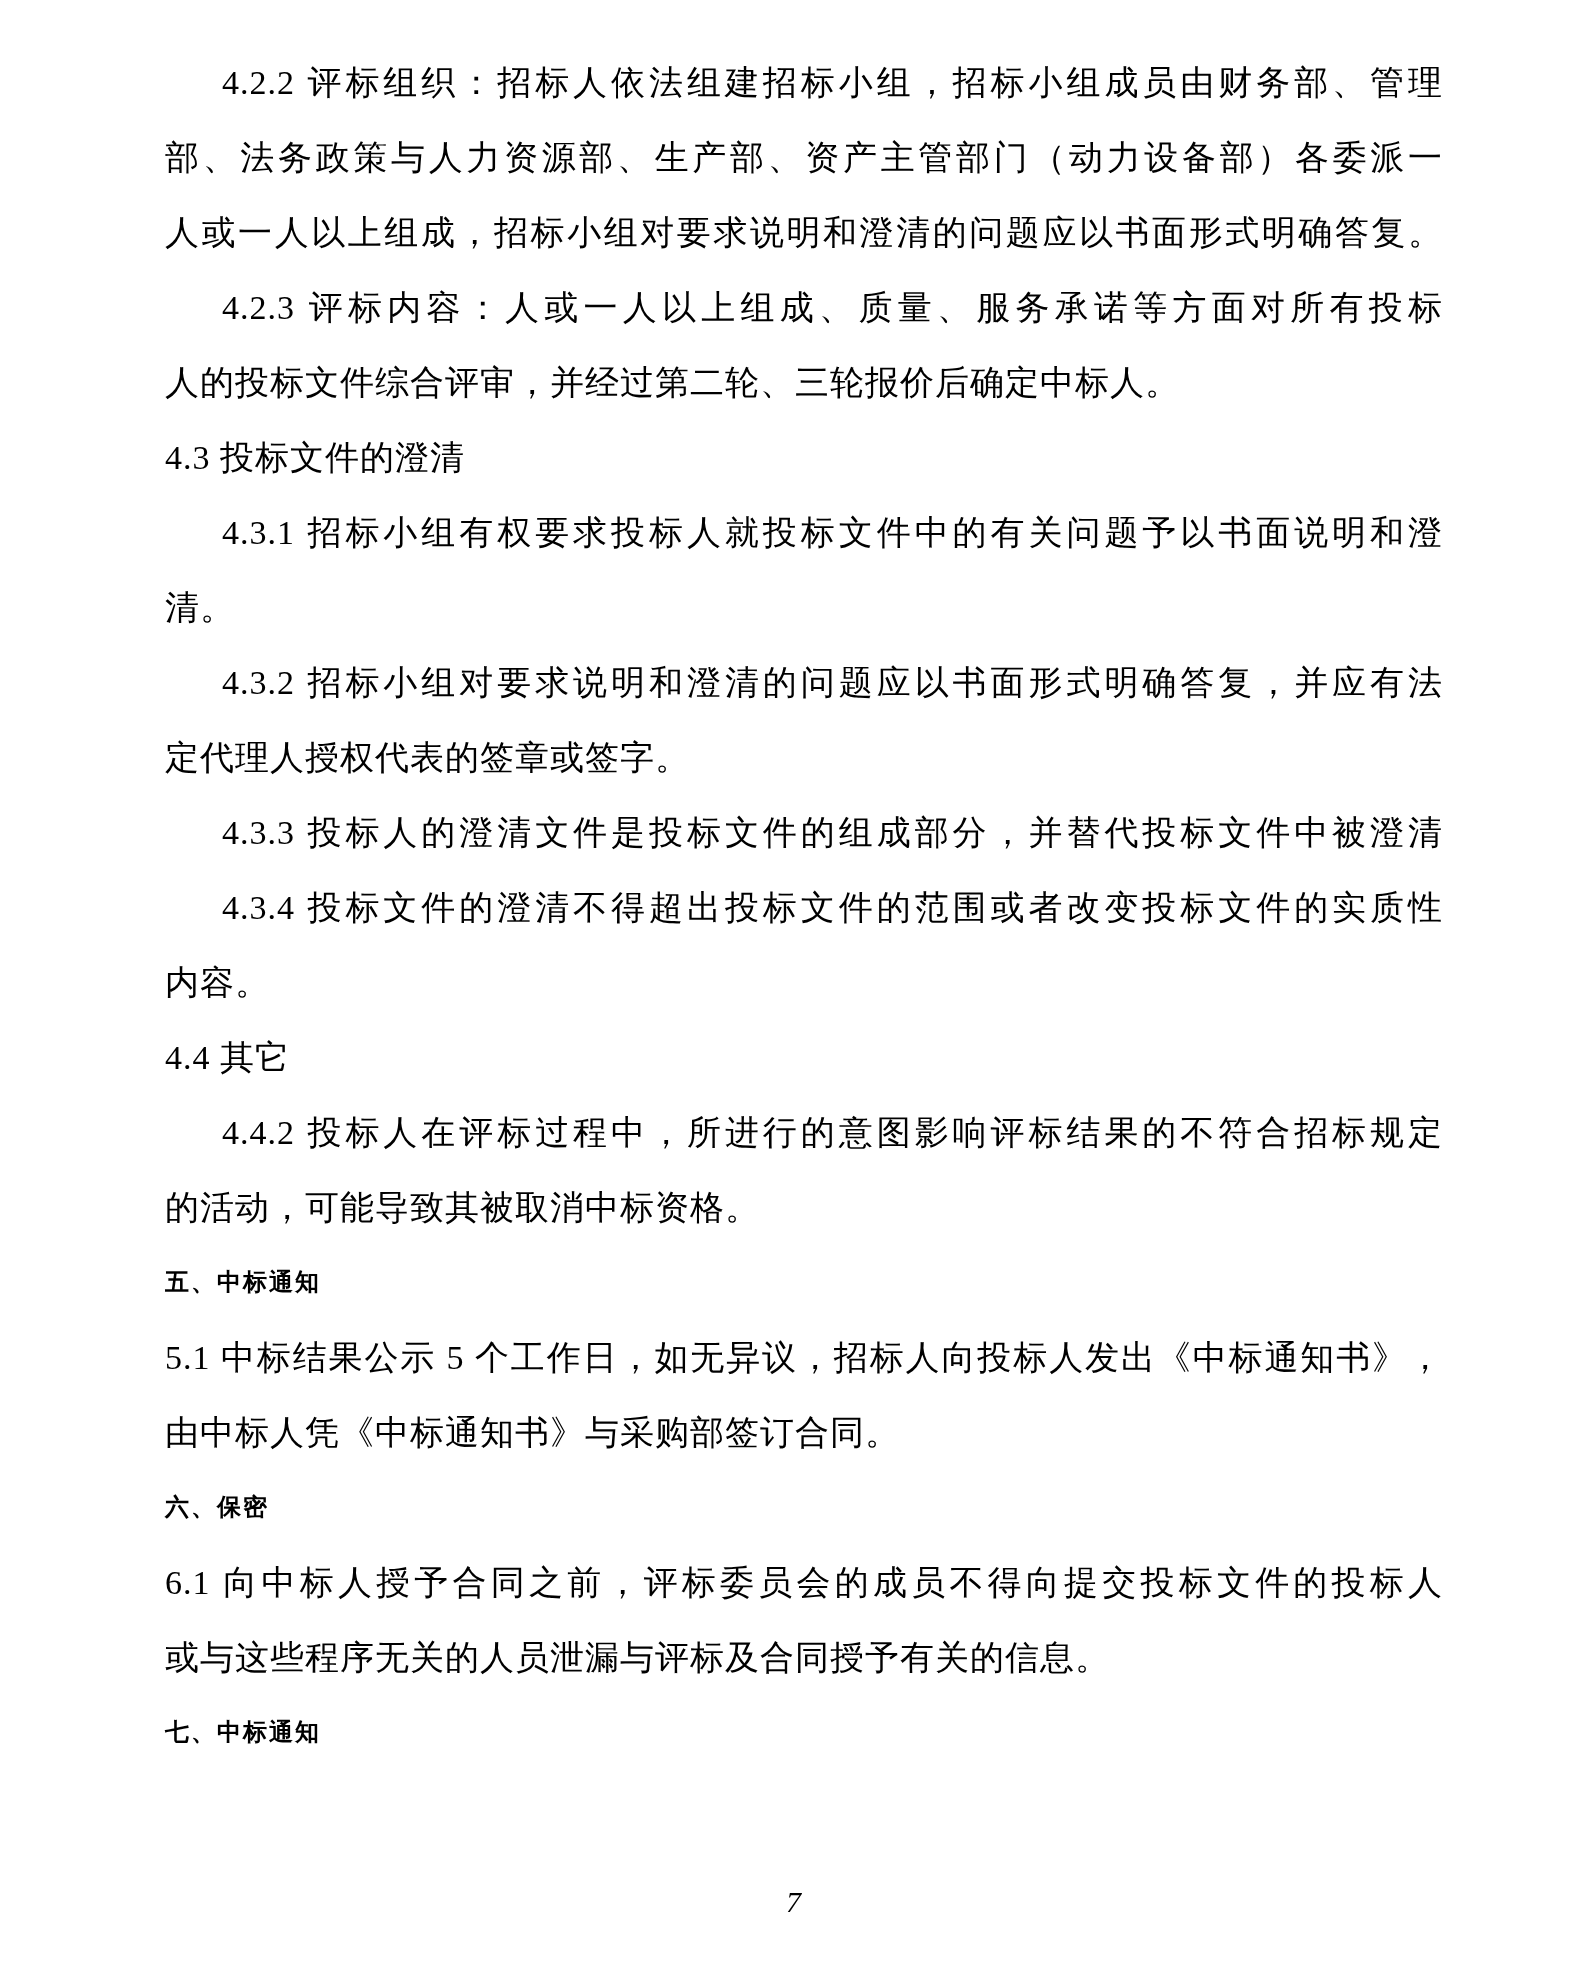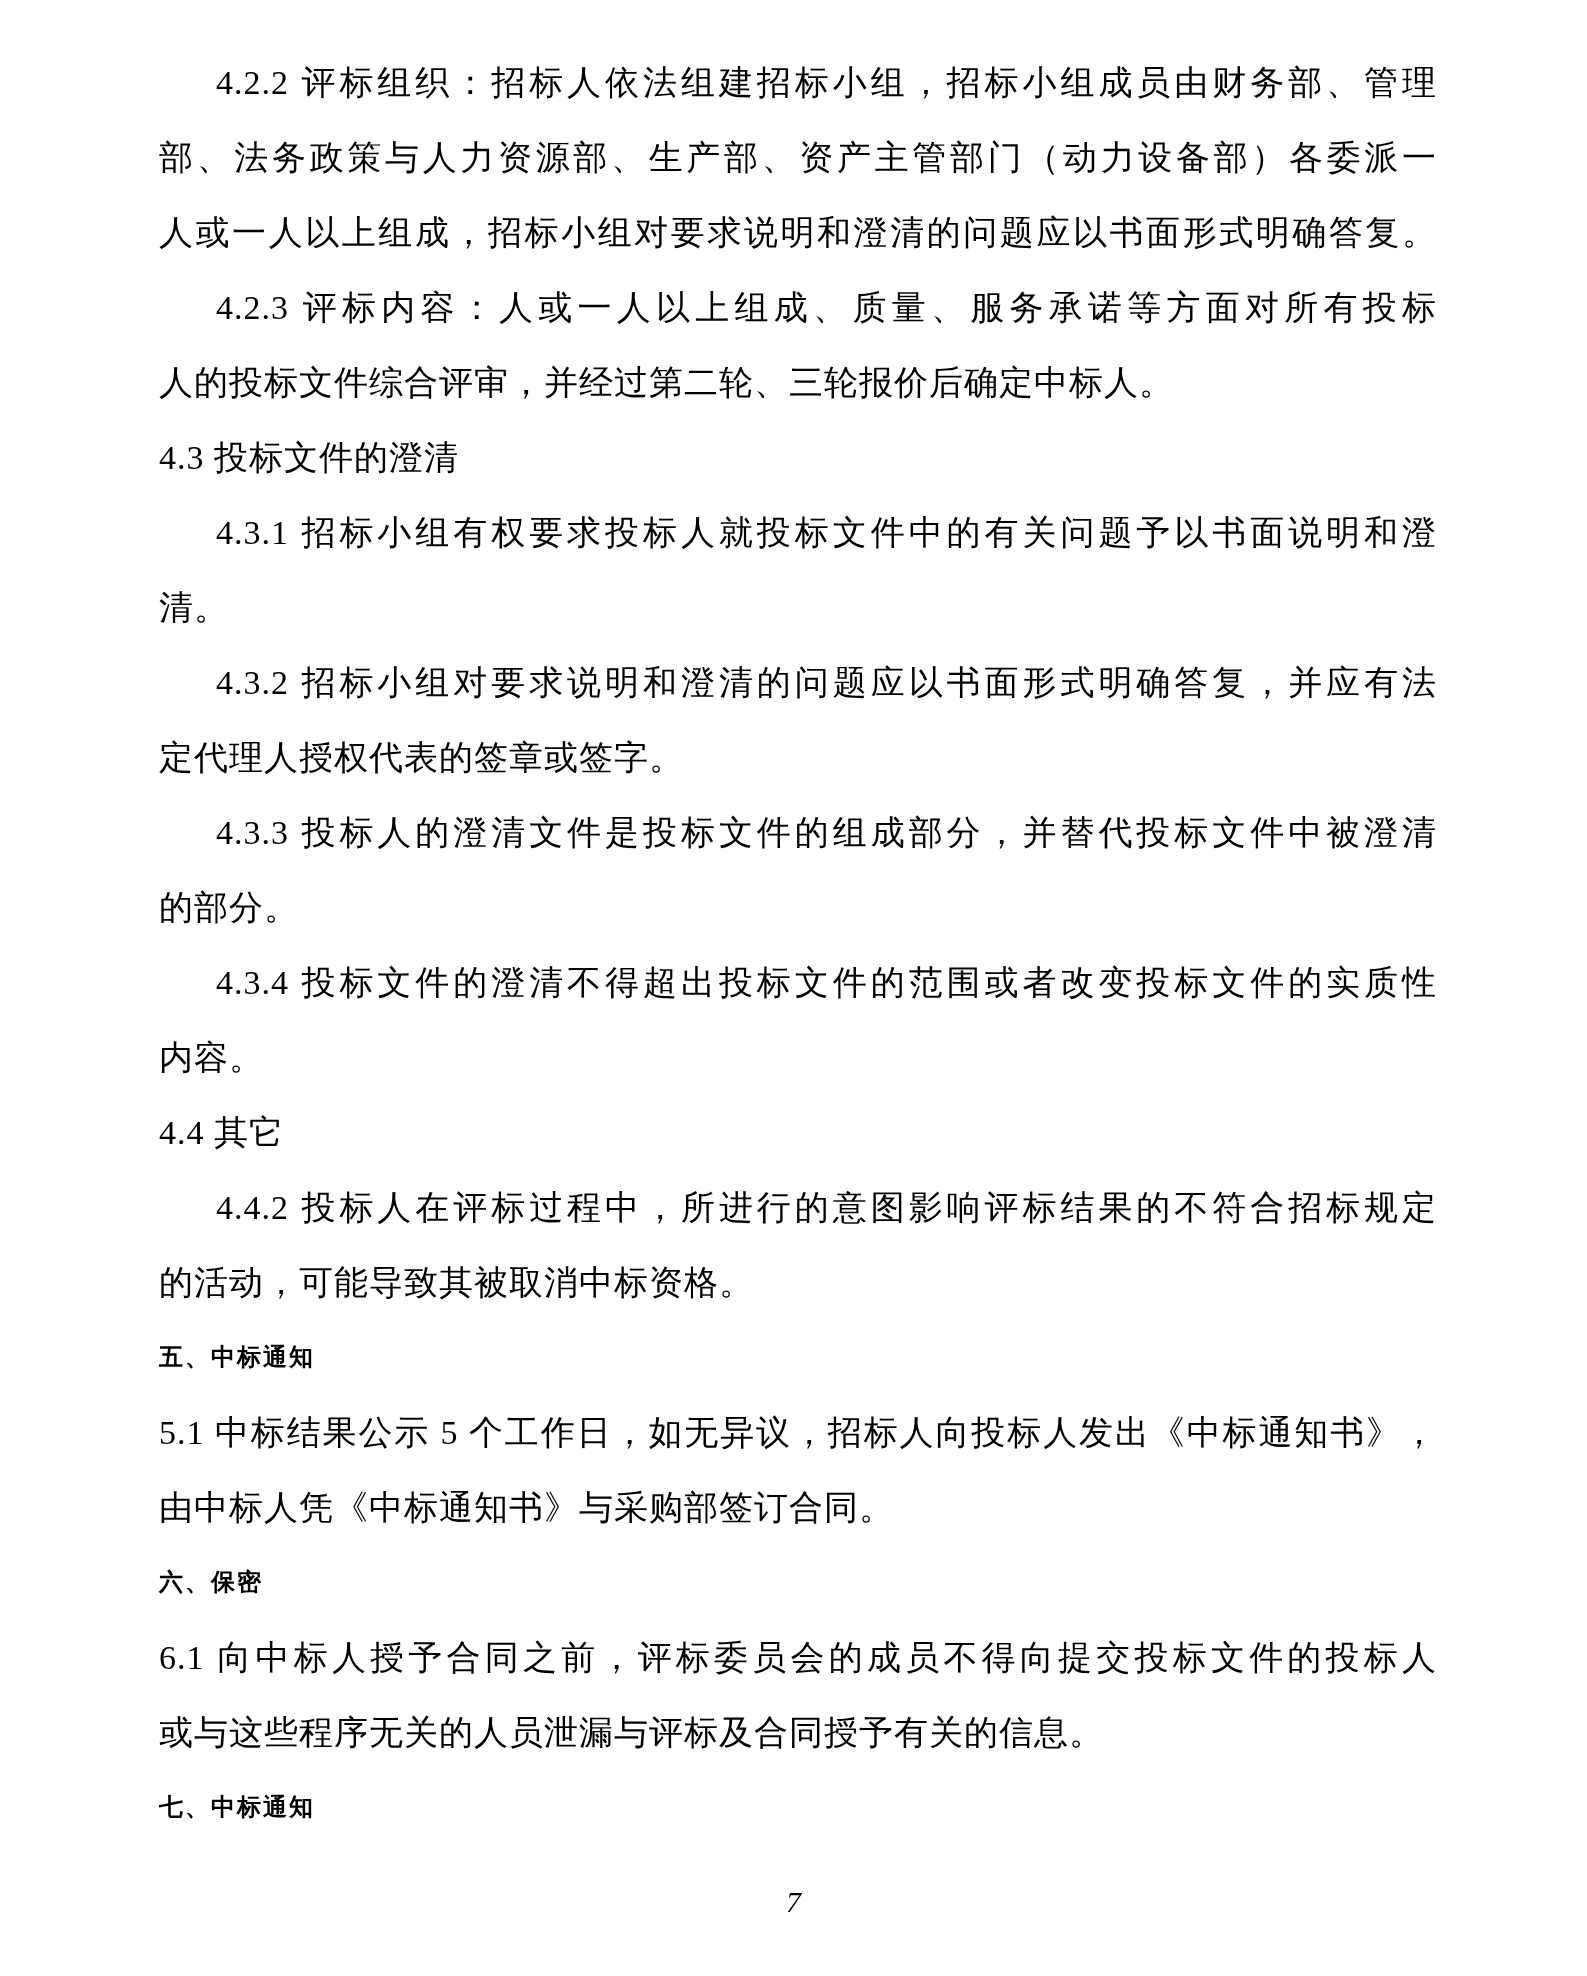--- a/index.html
+++ b/index.html
@@ -11,21 +11,21 @@
     position: relative;
     width: 1587px;
     height: 1976px;
     background: #ffffff;
     color: #000000;
     font-family: "Liberation Serif", "DejaVu Serif", serif;
     overflow: hidden;
   }
   .content {
     position: absolute;
-    left: 159px;
+    left: 165px;
     top: 45px;
     width: 1278px;
   }
   .line {
     height: 75px;
     line-height: 75px;
     font-size: 34px;
     white-space: normal;
     letter-spacing: 1px;
   }
@@ -63,21 +63,20 @@
     <div class="line j">部、法务政策与人力资源部、生产部、资产主管部门（动力设备部）各委派一</div>
     <div class="line j">人或一人以上组成，招标小组对要求说明和澄清的问题应以书面形式明确答复。</div>
     <div class="line i j">4.2.3 评标内容：人或一人以上组成、质量、服务承诺等方面对所有投标</div>
     <div class="line">人的投标文件综合评审，并经过第二轮、三轮报价后确定中标人。</div>
     <div class="line">4.3 投标文件的澄清</div>
     <div class="line i j">4.3.1 招标小组有权要求投标人就投标文件中的有关问题予以书面说明和澄</div>
     <div class="line">清。</div>
     <div class="line i j">4.3.2 招标小组对要求说明和澄清的问题应以书面形式明确答复，并应有法</div>
     <div class="line">定代理人授权代表的签章或签字。</div>
     <div class="line i j">4.3.3 投标人的澄清文件是投标文件的组成部分，并替代投标文件中被澄清</div>
-    <div class="line">的部分。</div>
     <div class="line i j">4.3.4 投标文件的澄清不得超出投标文件的范围或者改变投标文件的实质性</div>
     <div class="line">内容。</div>
     <div class="line">4.4 其它</div>
     <div class="line i j">4.4.2 投标人在评标过程中，所进行的意图影响评标结果的不符合招标规定</div>
     <div class="line">的活动，可能导致其被取消中标资格。</div>
     <div class="line b">五、中标通知</div>
     <div class="line j">5.1 中标结果公示 5 个工作日，如无异议，招标人向投标人发出《中标通知书》，</div>
     <div class="line">由中标人凭《中标通知书》与采购部签订合同。</div>
     <div class="line b">六、保密</div>
     <div class="line j">6.1 向中标人授予合同之前，评标委员会的成员不得向提交投标文件的投标人</div>

